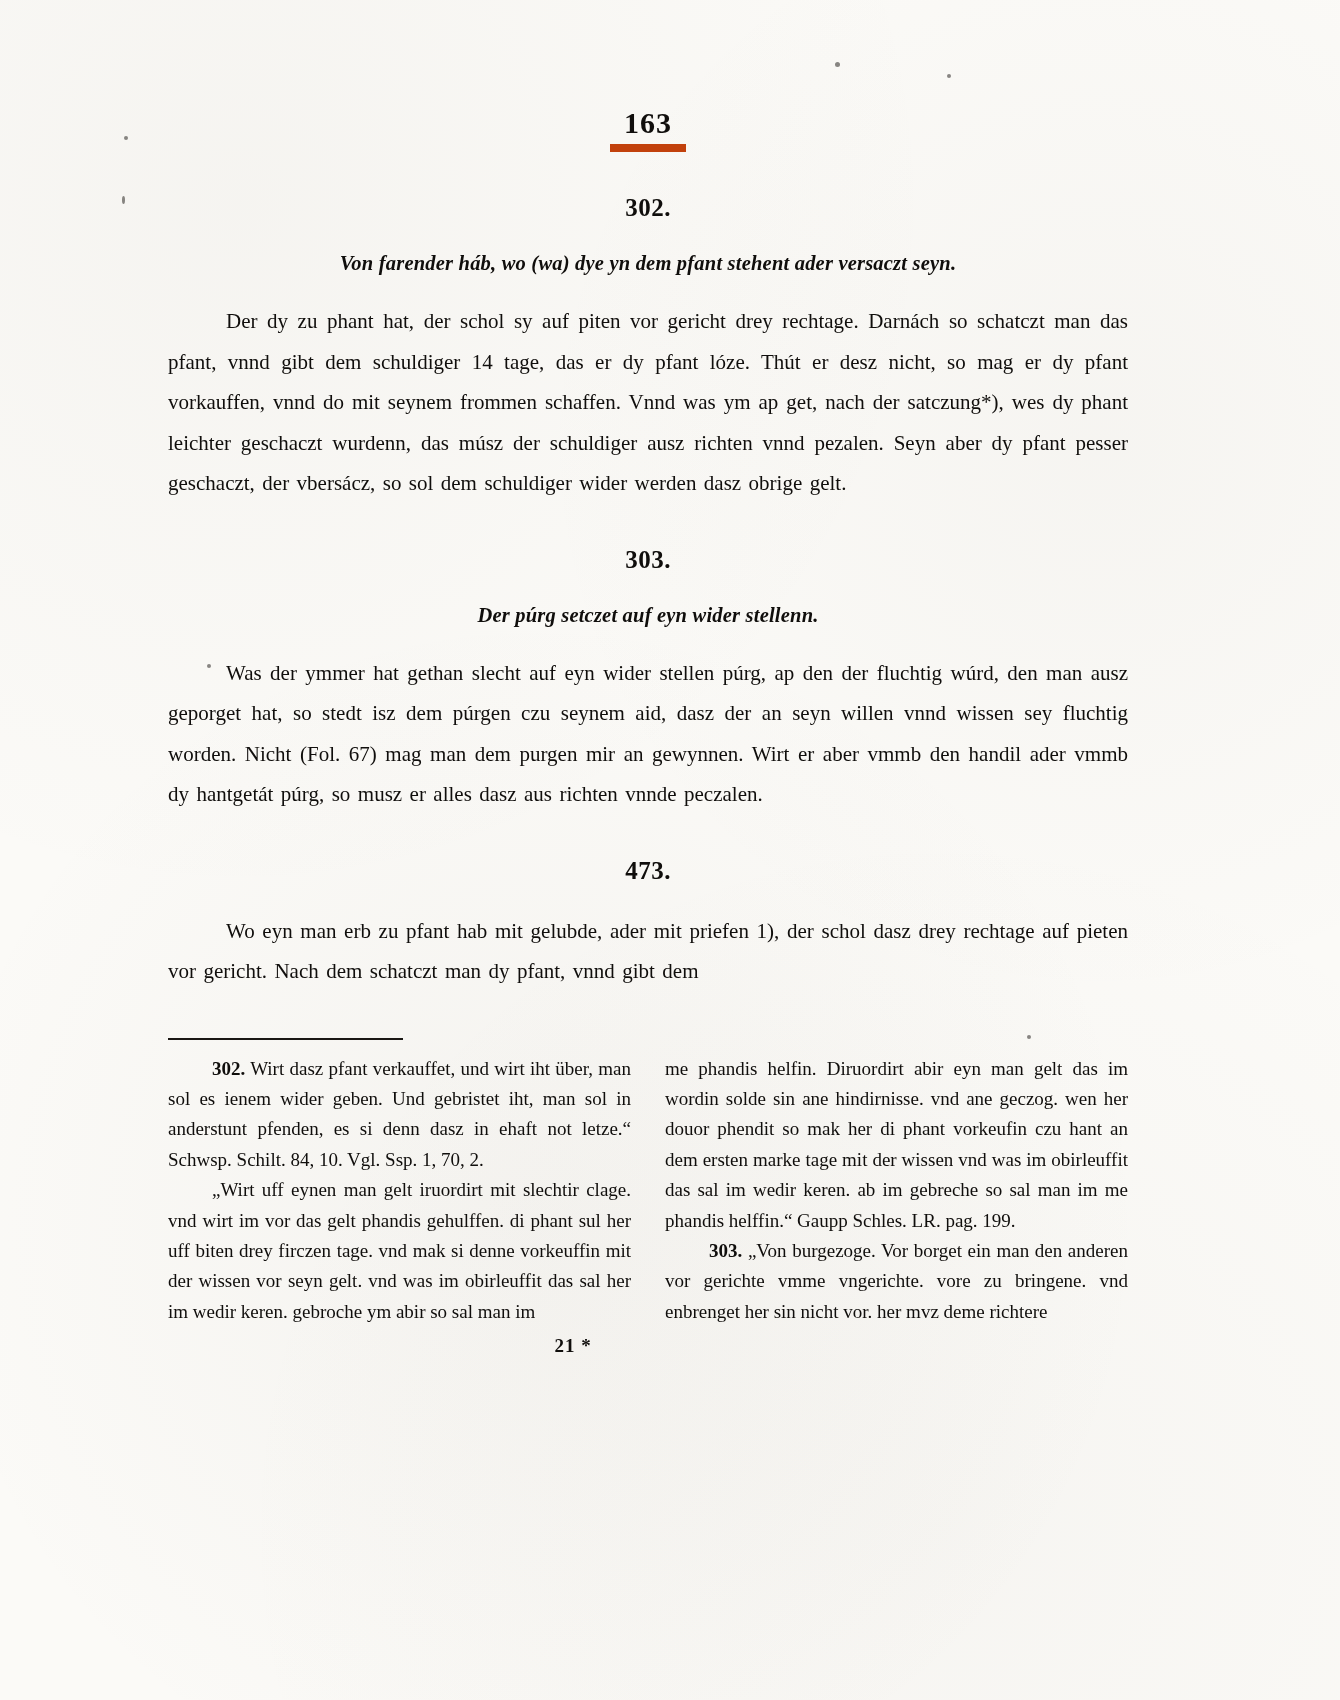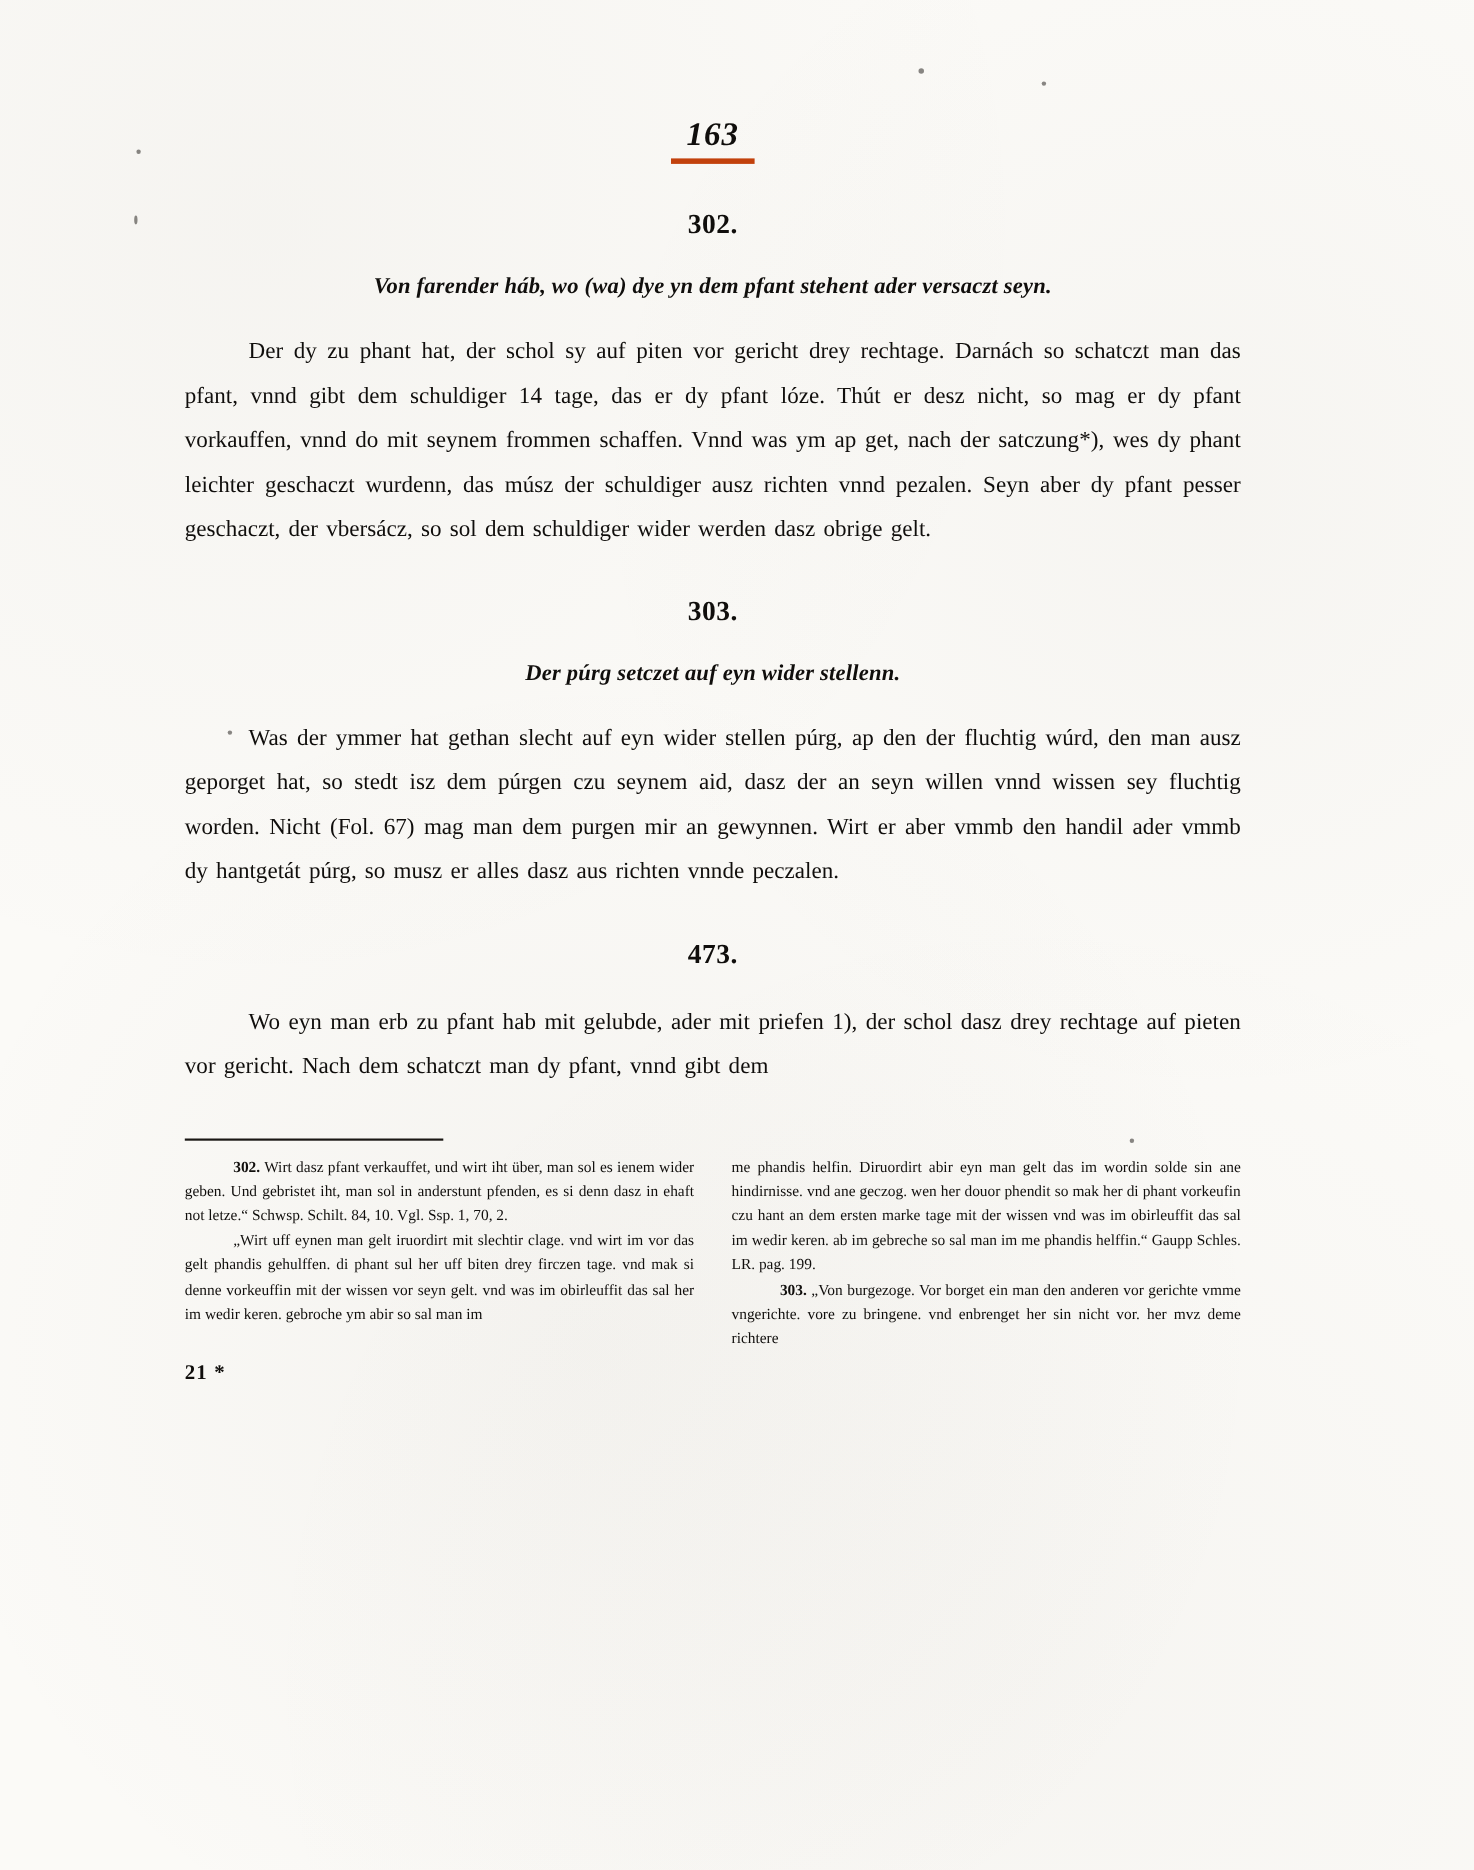--- a/index.html
+++ b/index.html
@@ -48,22 +48,21 @@
     text-align: center;
     padding-top: 108px;
   }
   .folio {
     display: inline-block;
     font-weight: bold;
     font-size: 30px;
     letter-spacing: 1px;
     line-height: 1;
     padding: 0 14px 6px 14px;
-    border-bottom: 5px solid #c2410c;
-    font-style: italic;
+    border-bottom: 8px solid #c2410c;
   }
 
   
   .sec-num {
     text-align: center;
     font-weight: bold;
     font-size: 25px;
     letter-spacing: .5px;
     margin-top: 42px;
     margin-bottom: 0;
@@ -103,33 +102,33 @@
     letter-spacing: .1px;
   }
   .fn-line i { font-style: italic; }
   .fn-mark { font-size: 13px; vertical-align: super; }
 
   
   .notes {
     display: flex;
     gap: 34px;
     margin-top: 14px;
-    font-size: 14px;
+    font-size: 19px;
     line-height: 1.6;
   }
   .notes-col {
     width: 463px;
     text-align: justify;
   }
   .note-p { margin: 0; text-indent: 44px; }
   .note-p + .note-p { margin-top: 0; }
   .note-num { font-weight: bold; }
 
   .signature {
-    text-align: left;
+    text-align: center;
     font-weight: bold;
     font-size: 19px;
     margin-top: 8px;
     padding-right: 150px;
     letter-spacing: 1px;
   }
 </style>
 </head>
 <body>
 

